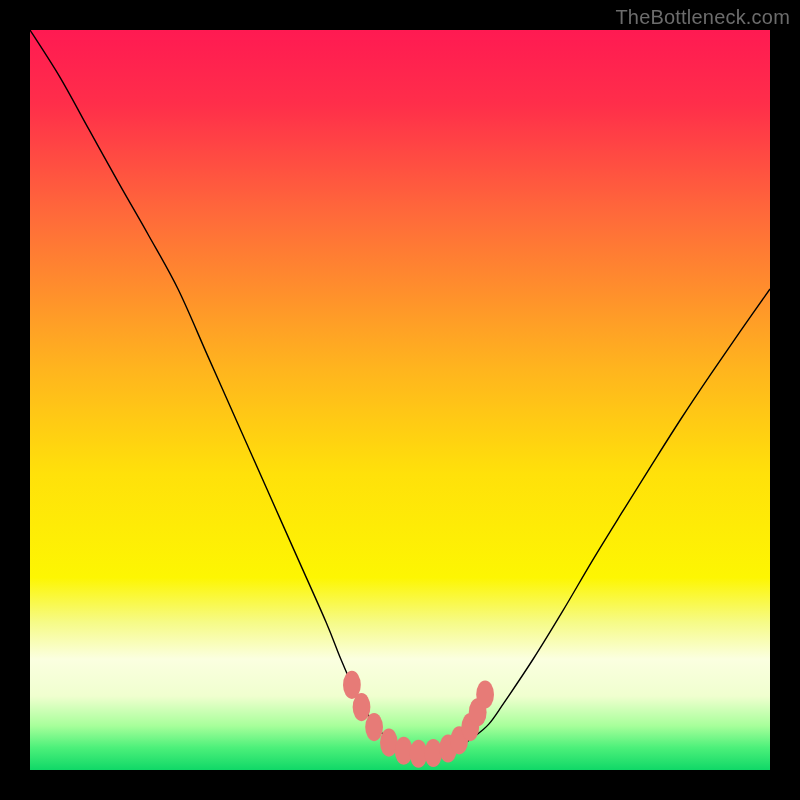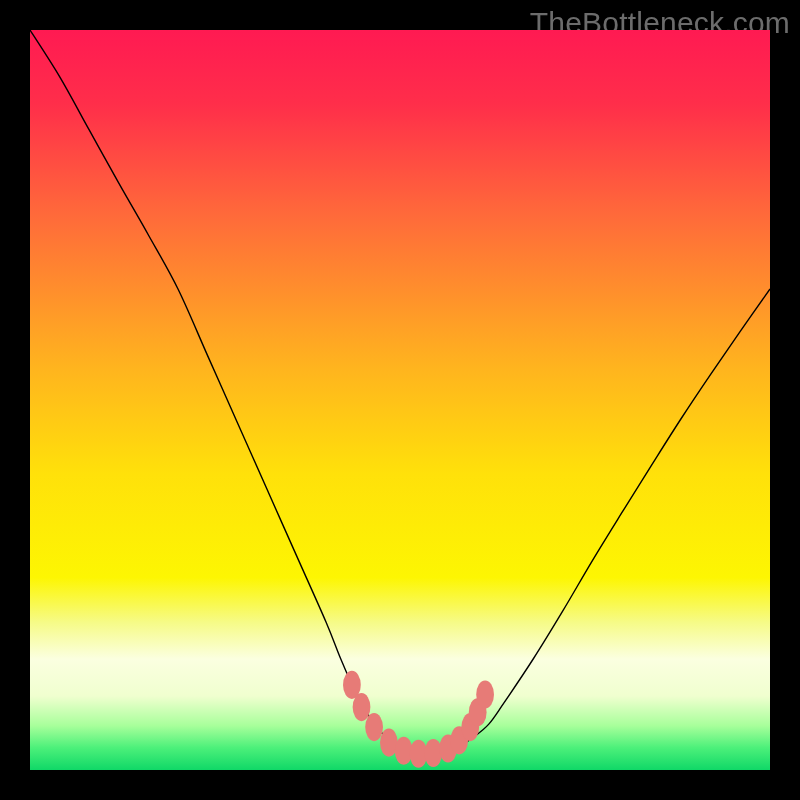--- a/index.html
+++ b/index.html
@@ -23,21 +23,21 @@
     top: 30px;
     width: 740px;
     height: 740px;
     overflow: hidden;
   }
   .watermark {
     position: absolute;
     top: 6px;
     right: 10px;
     color: #6c6c6c;
-    font-size: 30px;
+    font-size: 20px;
     font-weight: 500;
     letter-spacing: 0.2px;
     user-select: none;
   }
   svg { display: block; }
 </style>
 </head>
 <body>
 
 <div class="frame">

